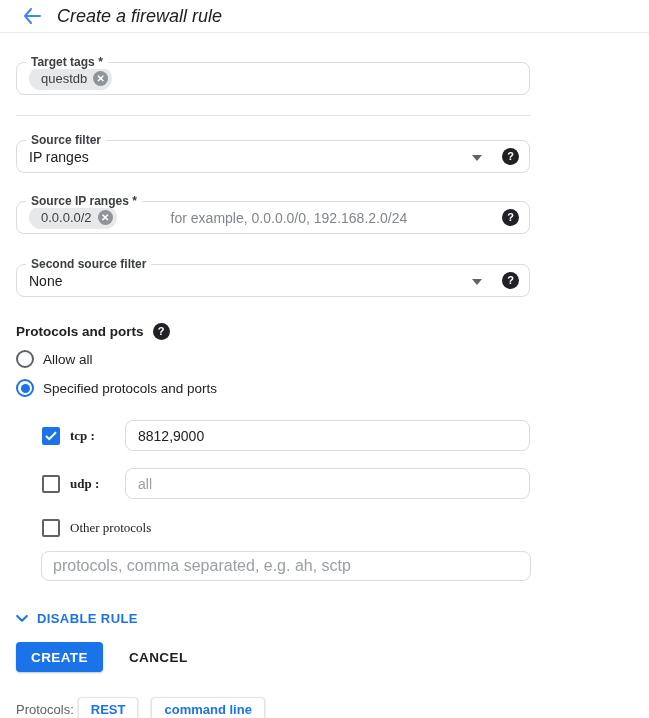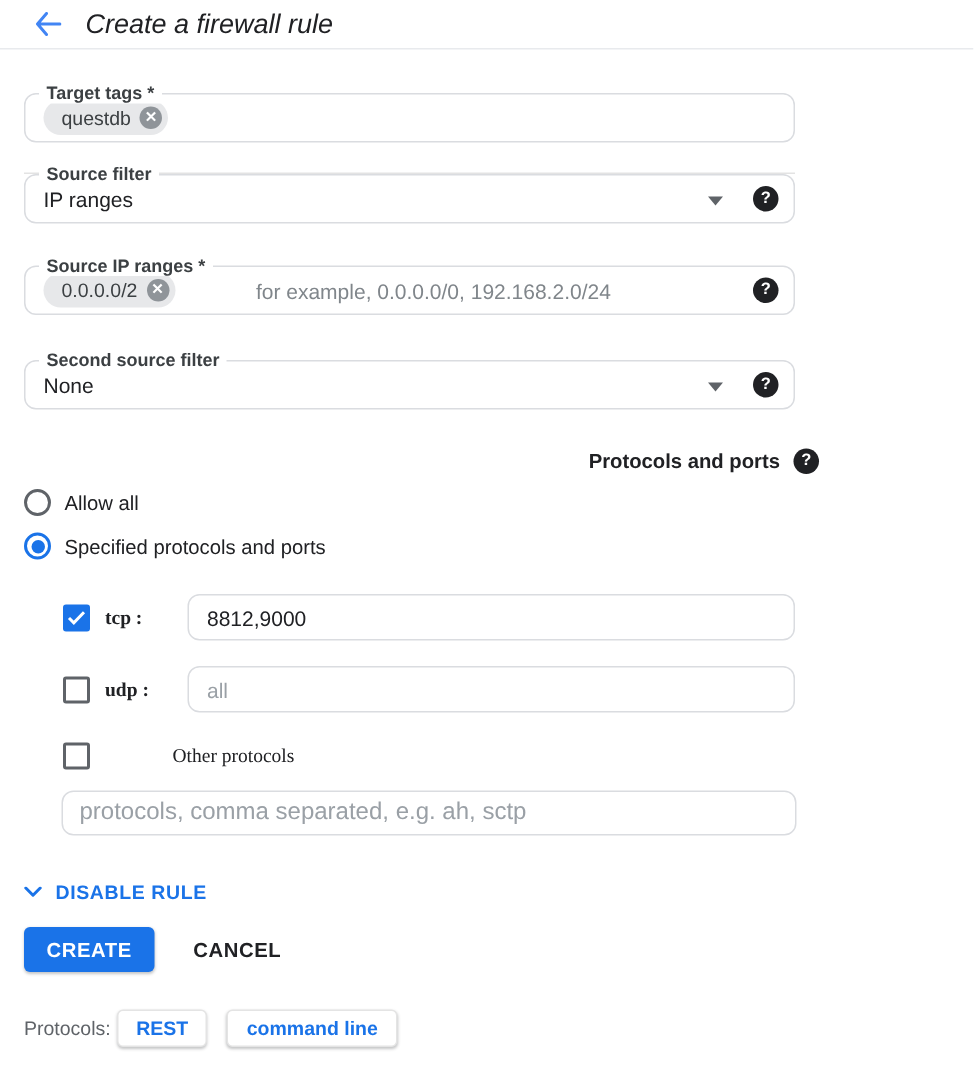--- a/index.html
+++ b/index.html
@@ -31,37 +31,37 @@
 
   
   .chip { display:inline-flex; align-items:center; background:#e7e8ea; border-radius:12px; height:23px;
     padding:0 4px 0 12px; font-size:13px; color:#3c4043; }
   .chip-x { width:15px; height:15px; border-radius:50%; background:#8f9499; color:#fff; font-size:10px;
     line-height:15px; text-align:center; font-weight:700; margin-left:6px; cursor:pointer; }
 
   .divider { border:none; border-top:1px solid #e3e3e3; width:514px; margin-top:20px; }
 
   .mt-target { margin-top:29px; }
-  .mt-srcfilter { }
+  .mt-srcfilter { margin-top:24px; }
   .mt-srcip { margin-top:28px;gap:44px; }
   .mt-second { margin-top:30px; }
 
   
   .section-head { display:flex; align-items:center; gap:9px; margin-top:26px;
-    font-size:13.5px; font-weight:700; color:#202124;justify-content:flex-end; }
+    font-size:13.5px; font-weight:700; color:#202124; }
   .radio-row { display:flex; align-items:center; margin-top:9px; height:20px; cursor:pointer; }
   .radio { width:18px; height:18px; border-radius:50%; border:2px solid #5f6368; flex:none; }
   .radio.selected { border-color:#1a73e8; display:flex; align-items:center; justify-content:center; }
   .radio.selected::after { content:''; width:9px; height:9px; border-radius:50%; background:#1a73e8; }
   .radio-label { font-size:13.5px; margin-left:9px; }
 
   .proto-row { display:flex; align-items:center; margin-left:26px; }
   .mt-tcp { margin-top:22px; }
   .mt-udp { margin-top:17px; }
-  .mt-other { margin-top:20px;gap:45px; }
+  .mt-other { margin-top:20px; }
   .checkbox { width:18px; height:18px; border-radius:2px; flex:none; cursor:pointer; }
   .checkbox.checked { background:#1a73e8; display:flex; align-items:center; justify-content:center; }
   .checkbox.unchecked { border:2px solid #5f6368; background:#fff; }
   .proto-label { font-size:13px; font-weight:700; color:#202124; margin-left:10px; width:55px;font-family:Liberation Serif, serif; }
   .proto-label.reg { font-weight:400; width:auto; }
   input.ports-input { width:405px; height:31px; border:1px solid #dadce0; border-radius:8px;
     padding:0 12px; font-size:14px; color:#202124; font-family:"Liberation Sans", sans-serif; outline:none; }
   input.full-input { display:block; margin-left:25px; margin-top:14px; width:490px; height:30px;
     border:1px solid #dadce0; border-radius:8px; padding:0 11px; font-size:16px; color:#202124;
     font-family:"Liberation Sans", sans-serif; outline:none; }

